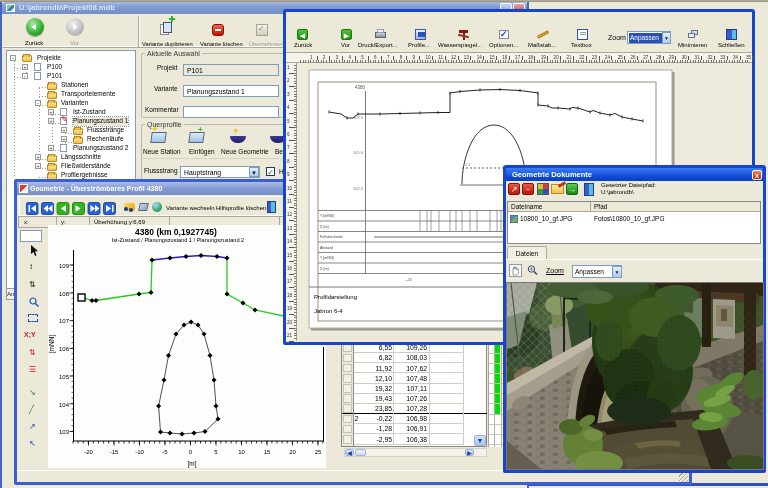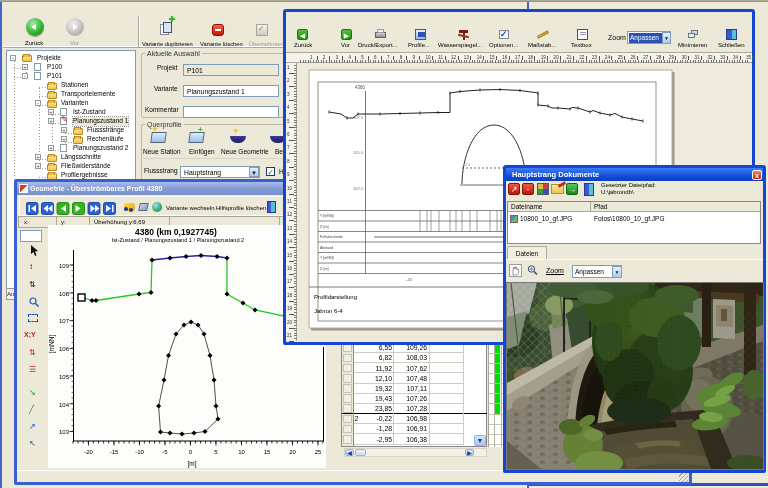--- a/index.html
+++ b/index.html
@@ -9,20 +9,27 @@
 .gbl{position:absolute;font-size:7px;color:#333;background:#ece9d8;padding:0 2px;line-height:7px;}
 .lbl{position:absolute;font-size:6.5px;color:#000;line-height:8px;white-space:nowrap;}
 .fld{position:absolute;border:1px solid #7f9db9;background:#fff;font-size:6.8px;line-height:11px;padding-left:3px;white-space:nowrap;overflow:hidden;}
 </style></head>
 <body>
 
 <div class="abs" style="left:0;top:0;width:768px;height:2px;background:linear-gradient(180deg,#b8b4a4,#8f8b7b);"></div>
 <div class="abs" style="left:0;top:483px;width:768px;height:3px;background:#2d50c8;"></div>
 
 <div class="win" id="wmain" style="left:0;top:2px;width:529px;height:488px;background:#ece9d8;border:2px solid #4464c8;border-top:none;">
+ <div class="tb" style="height:12px;background:linear-gradient(180deg,#a5bae2,#7d98cc 50%,#7390c6);border-radius:3px 3px 0 0;font-size:7.5px;line-height:12px;">
+   <span class="abs" style="left:4px;top:2px;width:9px;height:8px;background:linear-gradient(135deg,#7bd37b 0 40%,#3a7ad3 40% 75%,#e8e8e8 75%);border:1px solid #fff;"></span>
+   <span style="position:absolute;left:17px;top:0;color:#dce6f5;">U:\jabrondb\Projekt08.mdb</span>
+
+   <span class="abs" style="left:498px;top:1px;width:12px;height:10px;background:linear-gradient(180deg,#c4d4ee,#8ba6d4);border:1px solid #fff;border-radius:2px;"></span>
+   <span class="abs" style="left:511px;top:1px;width:12px;height:10px;background:linear-gradient(180deg,#e8a49c,#c85448);border:1px solid #fff;border-radius:2px;"></span>
+ </div>
 
  <div class="abs" style="left:1px;top:12px;width:525px;height:34px;background:#ece9d8;border-bottom:1px solid #aca899;box-shadow:inset 0 -1px 0 #fff;"></div>
  <div class="abs" style="left:136px;top:14px;width:2px;height:31px;border-left:1px solid #aca899;border-right:1px solid #fff;"></div>
 
  <div class="abs" style="left:24px;top:16px;width:18px;height:18px;border-radius:50%;background:radial-gradient(circle at 38% 32%,#a8e8a8,#30b430 55%,#107810);box-shadow:0 1px 1px #999;"></div>
  <div class="abs" style="left:29px;top:22px;width:0;height:0;border:3px solid transparent;border-right:5px solid #fff;border-left:none;"></div>
  <div class="lbl" style="left:23px;top:37px;font-size:6px;">Zurück</div>
  <div class="abs" style="left:64px;top:16px;width:18px;height:18px;border-radius:50%;background:radial-gradient(circle at 38% 32%,#f0f0f0,#c0c0c0 55%,#989898);"></div>
  <div class="abs" style="left:71px;top:22px;width:0;height:0;border:3px solid transparent;border-left:5px solid #fff;border-right:none;"></div>
  <div class="lbl" style="left:68px;top:37px;color:#9a9a8a;font-size:6px;">Vor</div>
@@ -798,21 +805,21 @@
           <line x1="359" y1="250" x2="375" y2="250"></line>
     </g>
     <rect x="0" y="268" width="455" height="10" fill="#ece9d8"></rect>
    </svg>
  </div>
 
 </div>
 
 <div class="win" id="wqd" style="left:503px;top:165px;width:263px;height:308px;background:#ece9d8;border:3px solid #1646cf;border-radius:3px 3px 2px 2px;">
  <div class="tb" style="height:13px;background:linear-gradient(180deg,#3c7cf4,#0d49d5 70%,#0a3fc0);font-size:7.5px;line-height:13px;">
-   <span style="position:absolute;left:6px;top:0;">Hauptstrang Dokumente</span>
+   <span style="position:absolute;left:6px;top:0;">Geometrie Dokumente</span>
    <span class="abs" style="left:246px;top:1.5px;width:10px;height:10px;background:linear-gradient(180deg,#f0876d,#d6492a 60%,#b03010);border:1px solid #fff;border-radius:2px;color:#fff;font-size:7px;line-height:9px;text-align:center;">x</span>
  </div>
  <div id="qdtoolbar" style="position:absolute;left:0;top:13px;width:257px;height:19px;">
   <span class="abs" style="left:2px;top:2px;width:12px;height:12px;background:linear-gradient(180deg,#e85a4a,#b81808);border:1px solid #8a1000;border-radius:2px;color:#fff;font-size:8px;line-height:12px;text-align:center;">↗</span>
   <span class="abs" style="left:16px;top:2px;width:12px;height:12px;background:linear-gradient(180deg,#e85a4a,#b81808);border:1px solid #8a1000;border-radius:2px;color:#fff;font-size:9px;line-height:11px;text-align:center;">-</span>
   <span class="abs" style="left:31px;top:2px;width:12px;height:12px;border:1px solid #556;background:conic-gradient(#d04040 0 25%,#3050c0 25% 50%,#30a040 50% 75%,#d0c040 75%);"></span>
   <span class="abs" style="left:45px;top:3px;width:13px;height:10px;background:linear-gradient(180deg,#ffe9a2,#f0c24a);border:1px solid #b98a2a;">
         <span class="abs" style="left:6px;top:-2px;width:8px;height:3px;background:#c03020;transform:rotate(-30deg);"></span>
       </span>
   <span class="abs" style="left:60px;top:2px;width:12px;height:12px;background:linear-gradient(180deg,#58c858,#188818);border:1px solid #0a6a0a;border-radius:2px;color:#fff;font-size:8px;line-height:12px;text-align:center;">→</span>

